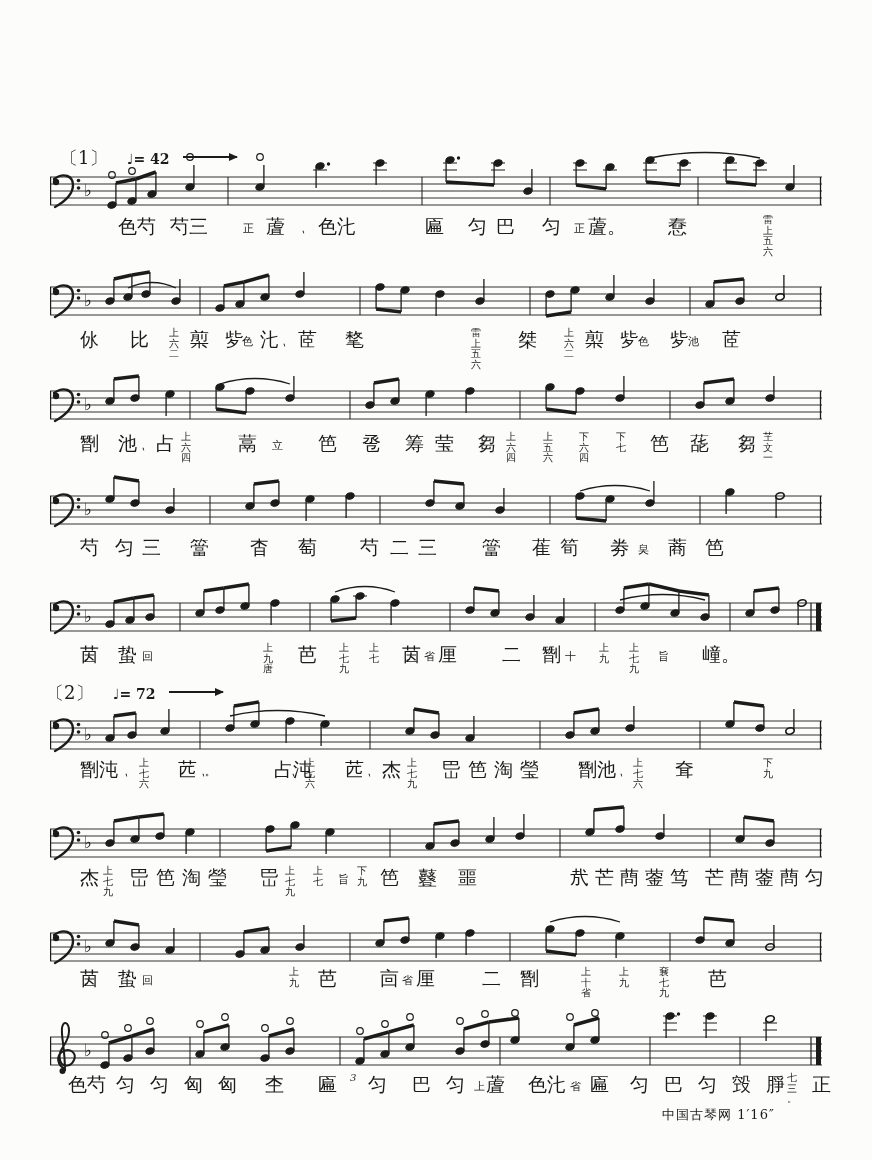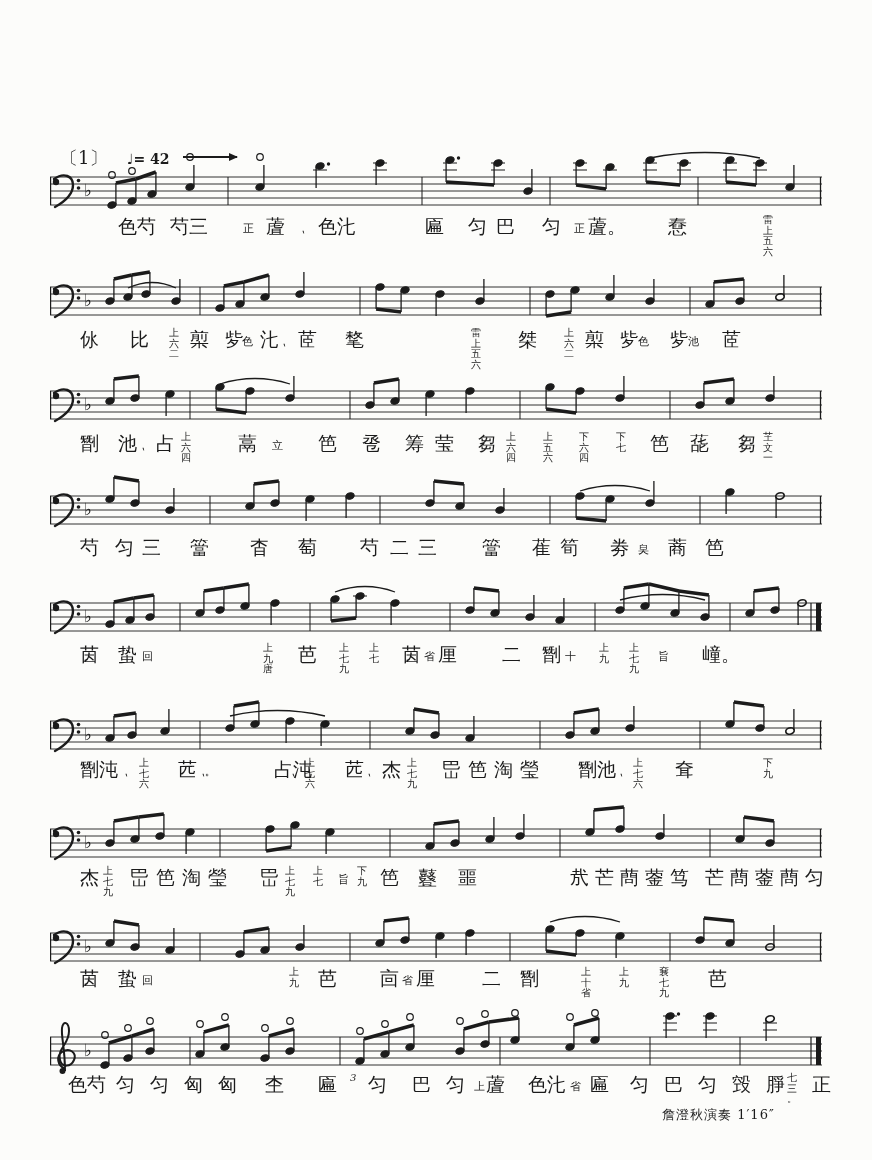--- a/index.html
+++ b/index.html
@@ -55,20 +55,25 @@
 
 <div class="page">
 
   <div class="hdr">
   </div>
 
 
   <div class="tempo tempo1">
     <span class="bracket">〔1〕</span>
     <span class="bpm">♩= 42</span>
+    <span class="arrline"></span>
+  </div>
+  <div class="tempo tempo2">
+    <span class="bracket">〔2〕</span>
+    <span class="bpm">♩= 72</span>
     <span class="arrline"></span>
   </div>
 
   <div id="score">
       <div class="sys" style="top: 147px;"><svg viewBox="0 0 772 100" width="772" height="100">
           <line x1="0" y1="30" x2="772" y2="30" stroke="#1b1b1b" stroke-width="0.9"></line>
           <line x1="0" y1="37" x2="772" y2="37" stroke="#1b1b1b" stroke-width="0.9"></line>
           <line x1="0" y1="44" x2="772" y2="44" stroke="#1b1b1b" stroke-width="0.9"></line>
           <line x1="0" y1="51" x2="772" y2="51" stroke="#1b1b1b" stroke-width="0.9"></line>
           <line x1="0" y1="58" x2="772" y2="58" stroke="#1b1b1b" stroke-width="0.9"></line>
@@ -944,17 +949,17 @@
         <div class="tk v" style="left: 736px;">
           <div>七</div>
           <div>三</div>
           <div>。</div>
         </div>
         <span class="tk" style="left: 762px;">正</span>
       </div>
     </div>
 
   <div class="footer">
-    <span>詹澄秋演奏</span>
+    <span>中国古琴网</span>
     <span>1′16″</span>
   </div>
 
 </div>
 
 </body></html>

